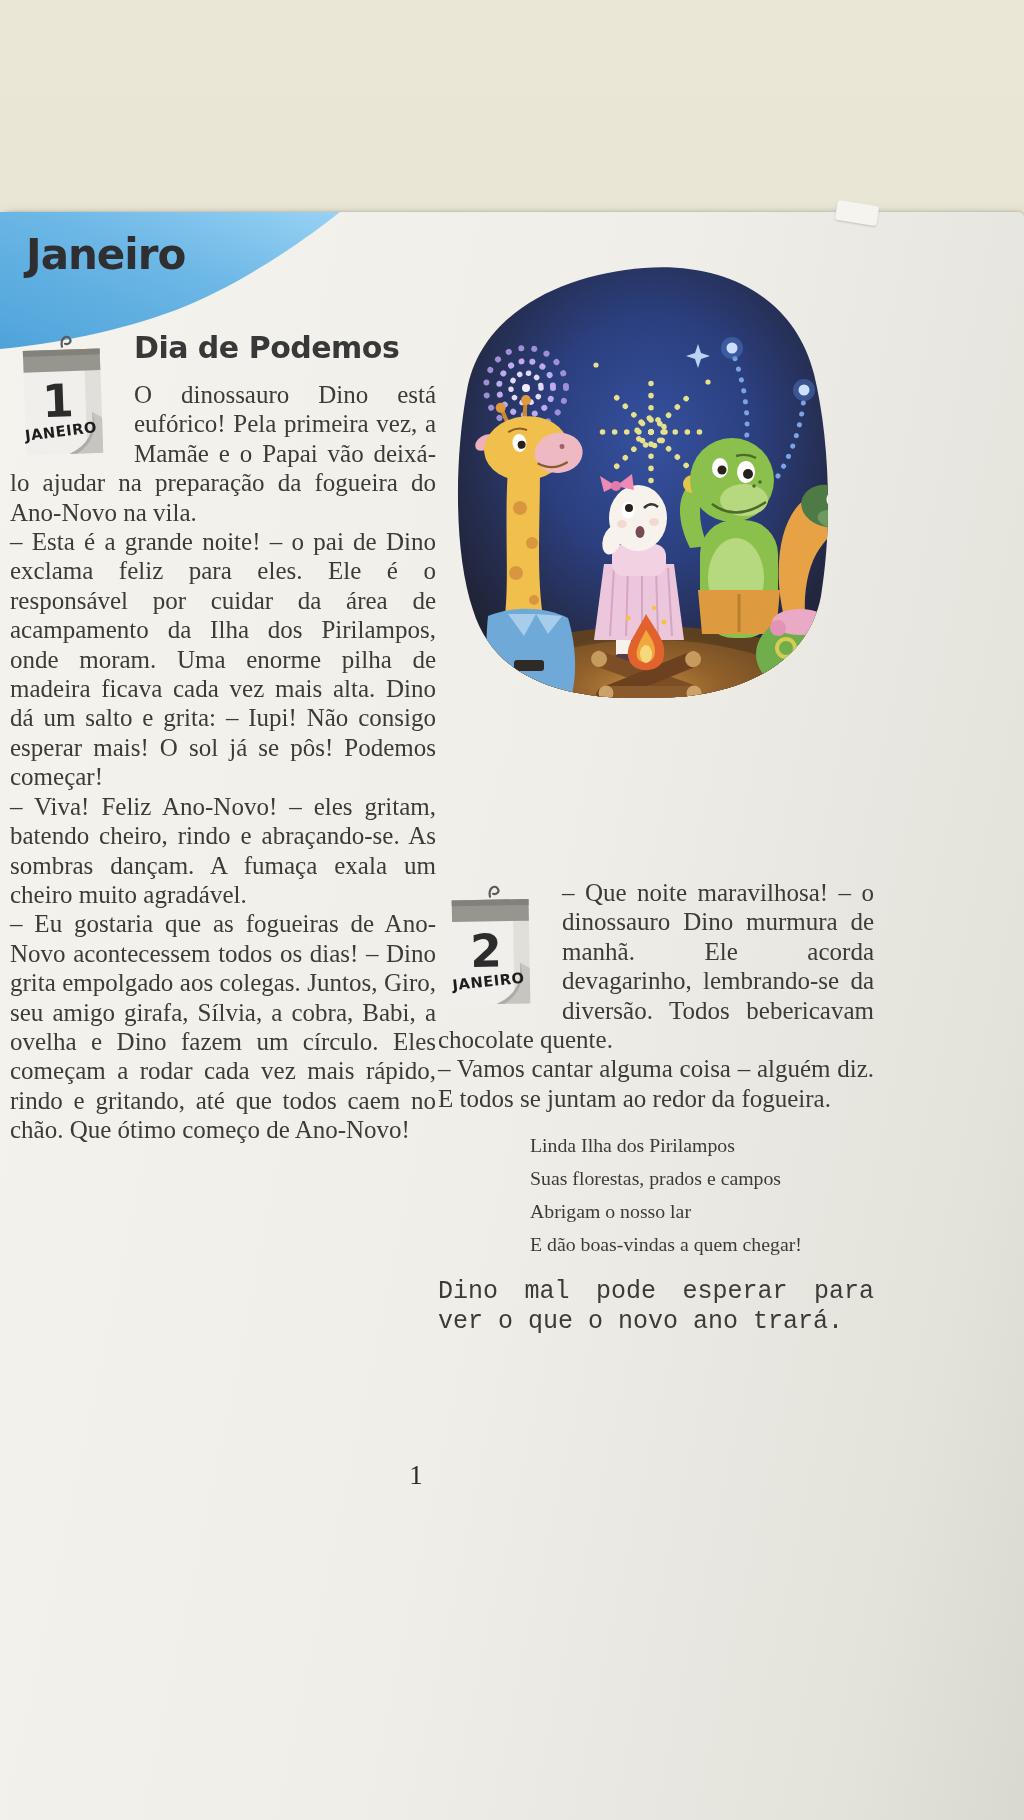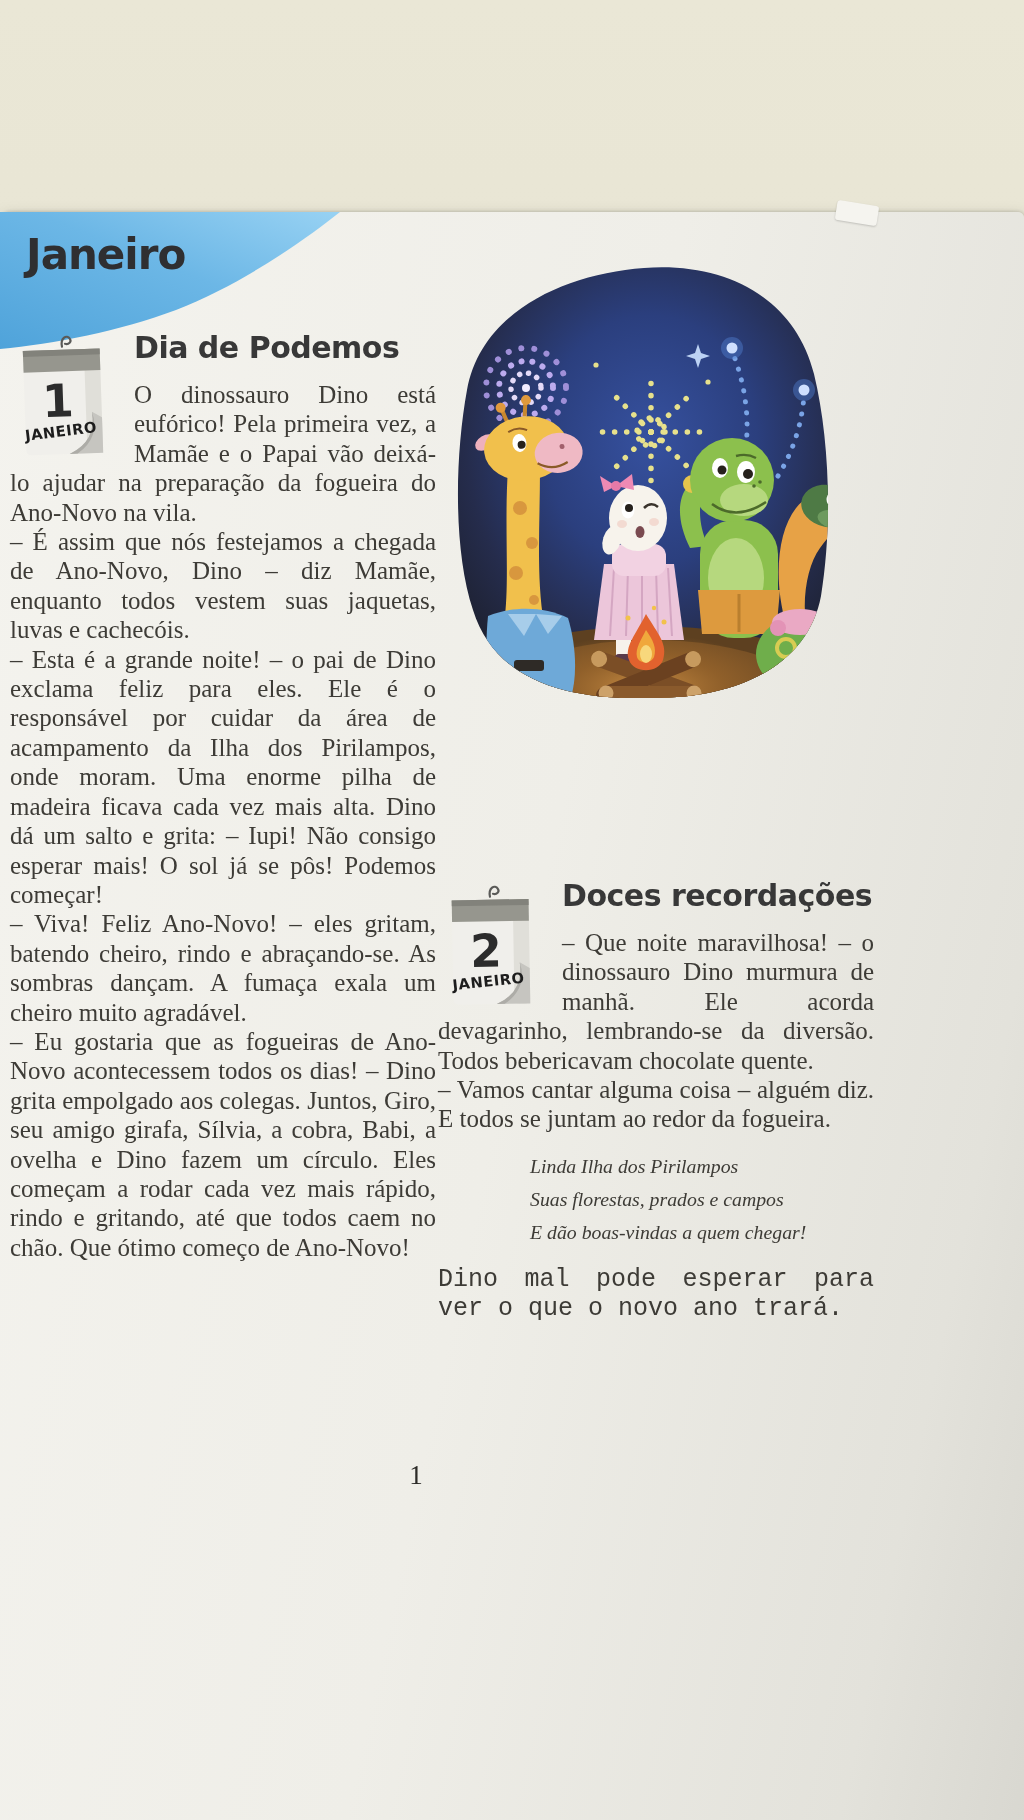--- a/index.html
+++ b/index.html
@@ -63,21 +63,21 @@
   }
   p.body {
     font-size:25px; line-height:29.4px; text-align:justify;
     color:#3d3b36;
   }
   .illus { width:398px; height:442px; margin-left:8px; display:block; }
   .section2 { margin-top:176px; }
 
   .poem { margin:16px 0 16px 92px; }
   .poem div {
-    font-style:italic; font-size:19.8px; line-height:33px; color:#3d3b36;
+    font-size:19.8px; line-height:33px; color:#3d3b36;
   }
   p.closing { margin-top:15px;font-family:Liberation Mono, monospace; }
 
   .page-number {
     position:absolute; left:396px; top:1248px; width:40px; text-align:center;
     font-size:27px; color:#2c2b28;
   }
 </style>
 </head>
 <body>
@@ -116,21 +116,20 @@
             <rect x="14" y="18" width="78" height="6" fill="#82827b"></rect>
             <path d="M92 124 L58 124 Q86 112 82 82 L92 88 Z" fill="#c6c5c0"></path>
             <path d="M58 124 Q86 112 82 82 Q90 108 66 124 Z" fill="#adaca7"></path>
             <text class="cal-day" x="48" y="86" text-anchor="middle">1</text>
             <text class="cal-month" x="50" y="106" text-anchor="middle" transform="rotate(-5 50 102)">JANEIRO</text>
           </g>
         </svg>
       </div>
       <h2 class="section-title">Dia de Podemos</h2>
       <p class="body">O dinossauro Dino está eufórico! Pela primeira vez, a Mamãe e o Papai vão deixá-lo ajudar na preparação da fogueira do Ano-Novo na vila.</p>
-      <p class="body">– É assim que nós festejamos a chegada de Ano-Novo, Dino – diz Mamãe, enquanto todos vestem suas jaquetas, luvas e cachecóis.</p>
       <p class="body">– Esta é a grande noite! – o pai de Dino exclama feliz para eles. Ele é o responsável por cuidar da área de acampamento da Ilha dos Pirilampos, onde moram. Uma enorme pilha de madeira ficava cada vez mais alta. Dino dá um salto e grita: – Iupi! Não consigo esperar mais! O sol já se pôs! Podemos começar!</p>
       <p class="body">– Viva! Feliz Ano-Novo! – eles gritam, batendo cheiro, rindo e abraçando-se. As sombras dançam. A fumaça exala um cheiro muito agradável.</p>
       <p class="body">– Eu gostaria que as fogueiras de Ano-Novo acontecessem todos os dias! – Dino grita empolgado aos colegas. Juntos, Giro, seu amigo girafa, Sílvia, a cobra, Babi, a ovelha e Dino fazem um círculo. Eles começam a rodar cada vez mais rápido, rindo e gritando, até que todos caem no chão. Que ótimo começo de Ano-Novo!</p>
     </div>
 
     <div class="col-right">
 
       <svg class="illus" viewBox="0 0 398 442">
         <defs>
           <radialGradient id="sky" cx="52%" cy="40%" r="64%">
@@ -312,26 +311,26 @@
               <rect x="76" y="18" width="16" height="106" rx="5" fill="#e0dfd9"></rect>
               <rect x="14" y="18" width="78" height="22" fill="#96968e"></rect>
               <rect x="14" y="18" width="78" height="6" fill="#82827b"></rect>
               <path d="M92 124 L58 124 Q86 112 82 82 L92 88 Z" fill="#c6c5c0"></path>
               <path d="M58 124 Q86 112 82 82 Q90 108 66 124 Z" fill="#adaca7"></path>
               <text class="cal-day" x="48" y="86" text-anchor="middle">2</text>
               <text class="cal-month" x="50" y="106" text-anchor="middle" transform="rotate(-5 50 102)">JANEIRO</text>
             </g>
           </svg>
         </div>
-        <h2 class="section-title">Doces recordações</h2>
         <p class="body">– Que noite maravilhosa! – o dinossauro Dino murmura de manhã. Ele acorda devagarinho, lembrando-se da diversão. Todos bebericavam chocolate quente.</p>
         <p class="body">– Vamos cantar alguma coisa – alguém diz. E todos se juntam ao redor da fogueira.</p>
         <div class="poem">
           <div>Linda Ilha dos Pirilampos</div>
           <div>Suas florestas, prados e campos</div>
+          <div>Abrigam o nosso lar</div>
           <div>E dão boas-vindas a quem chegar!</div>
         </div>
         <p class="body closing">Dino mal pode esperar para ver o que o novo ano trará.</p>
       </div>
     </div>
 
     <div class="page-number">1</div>
   </div>
 </div>
 

